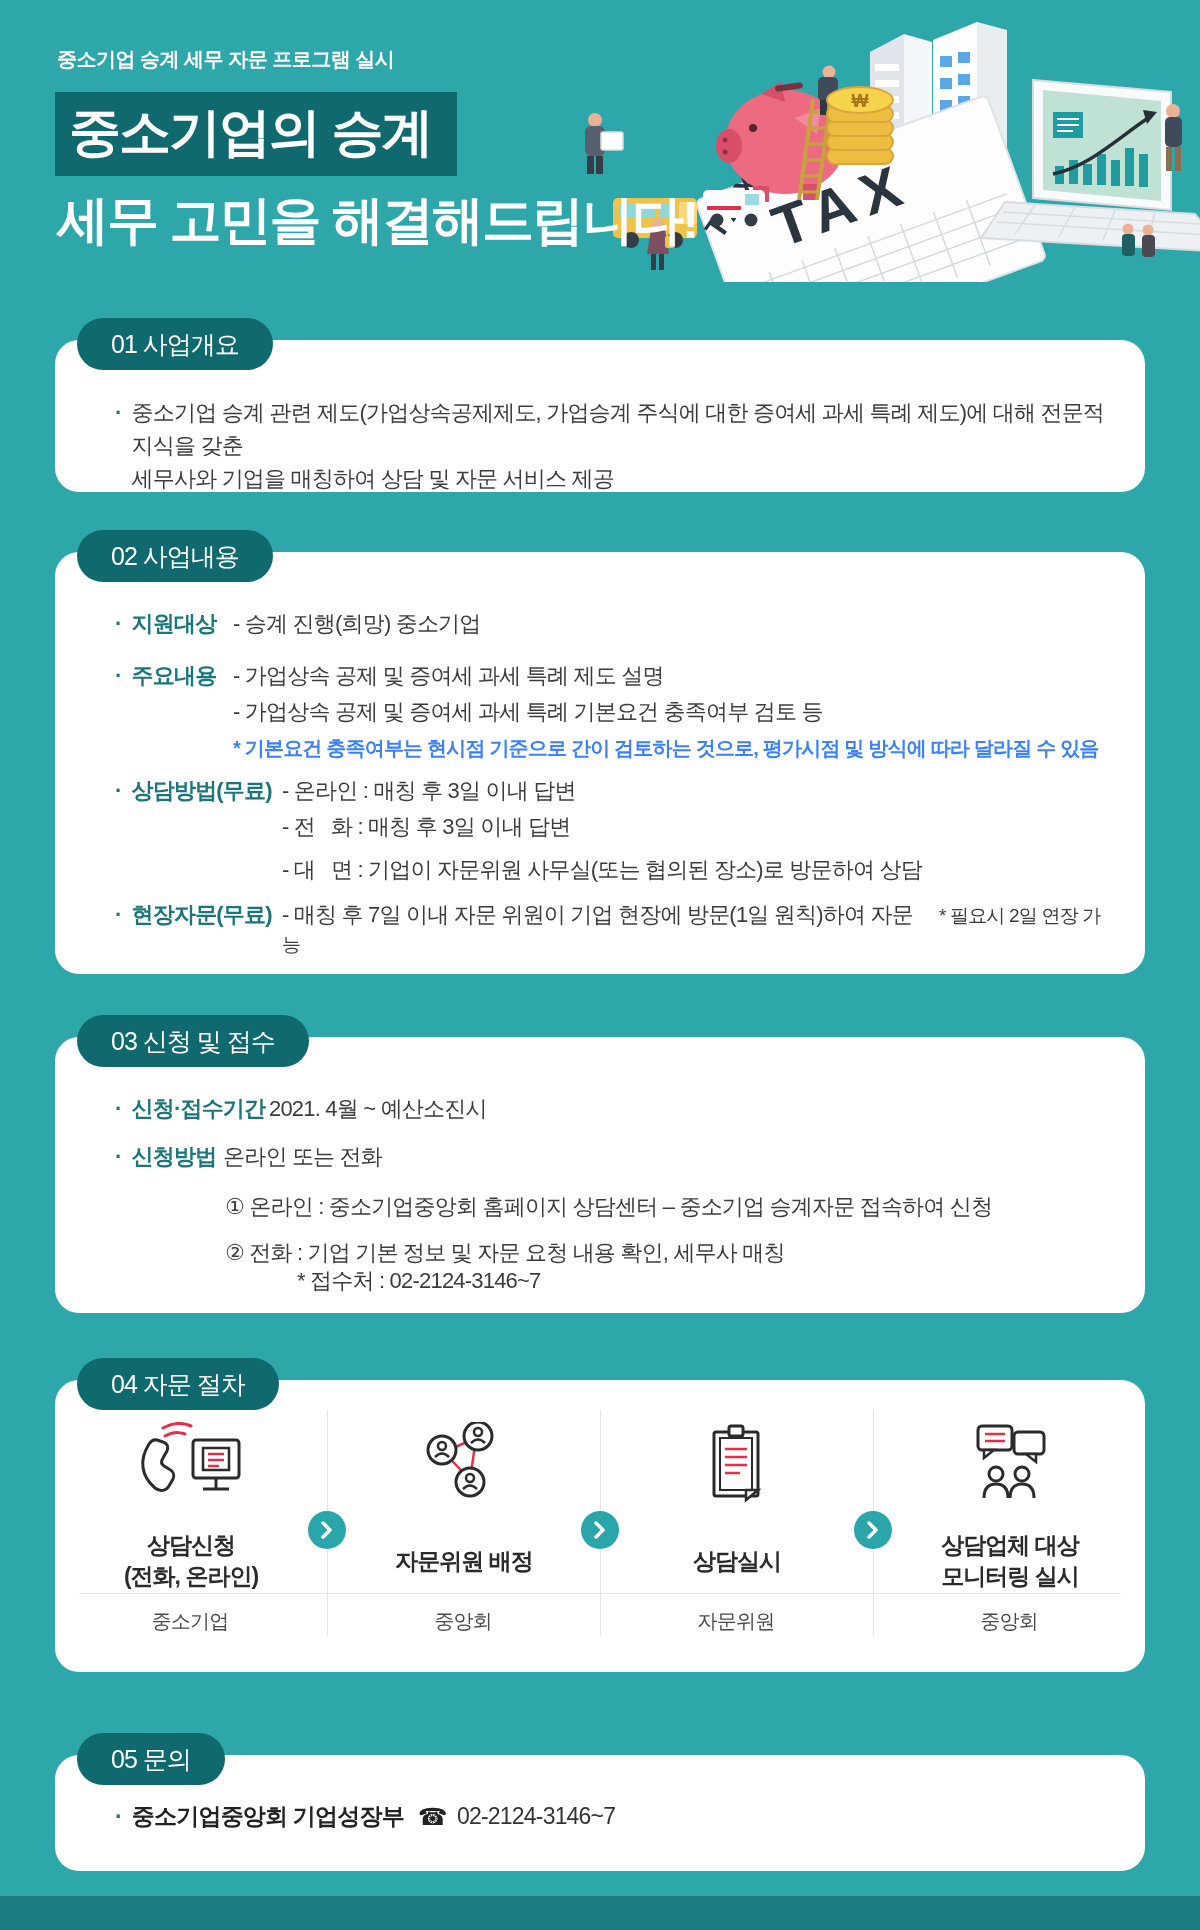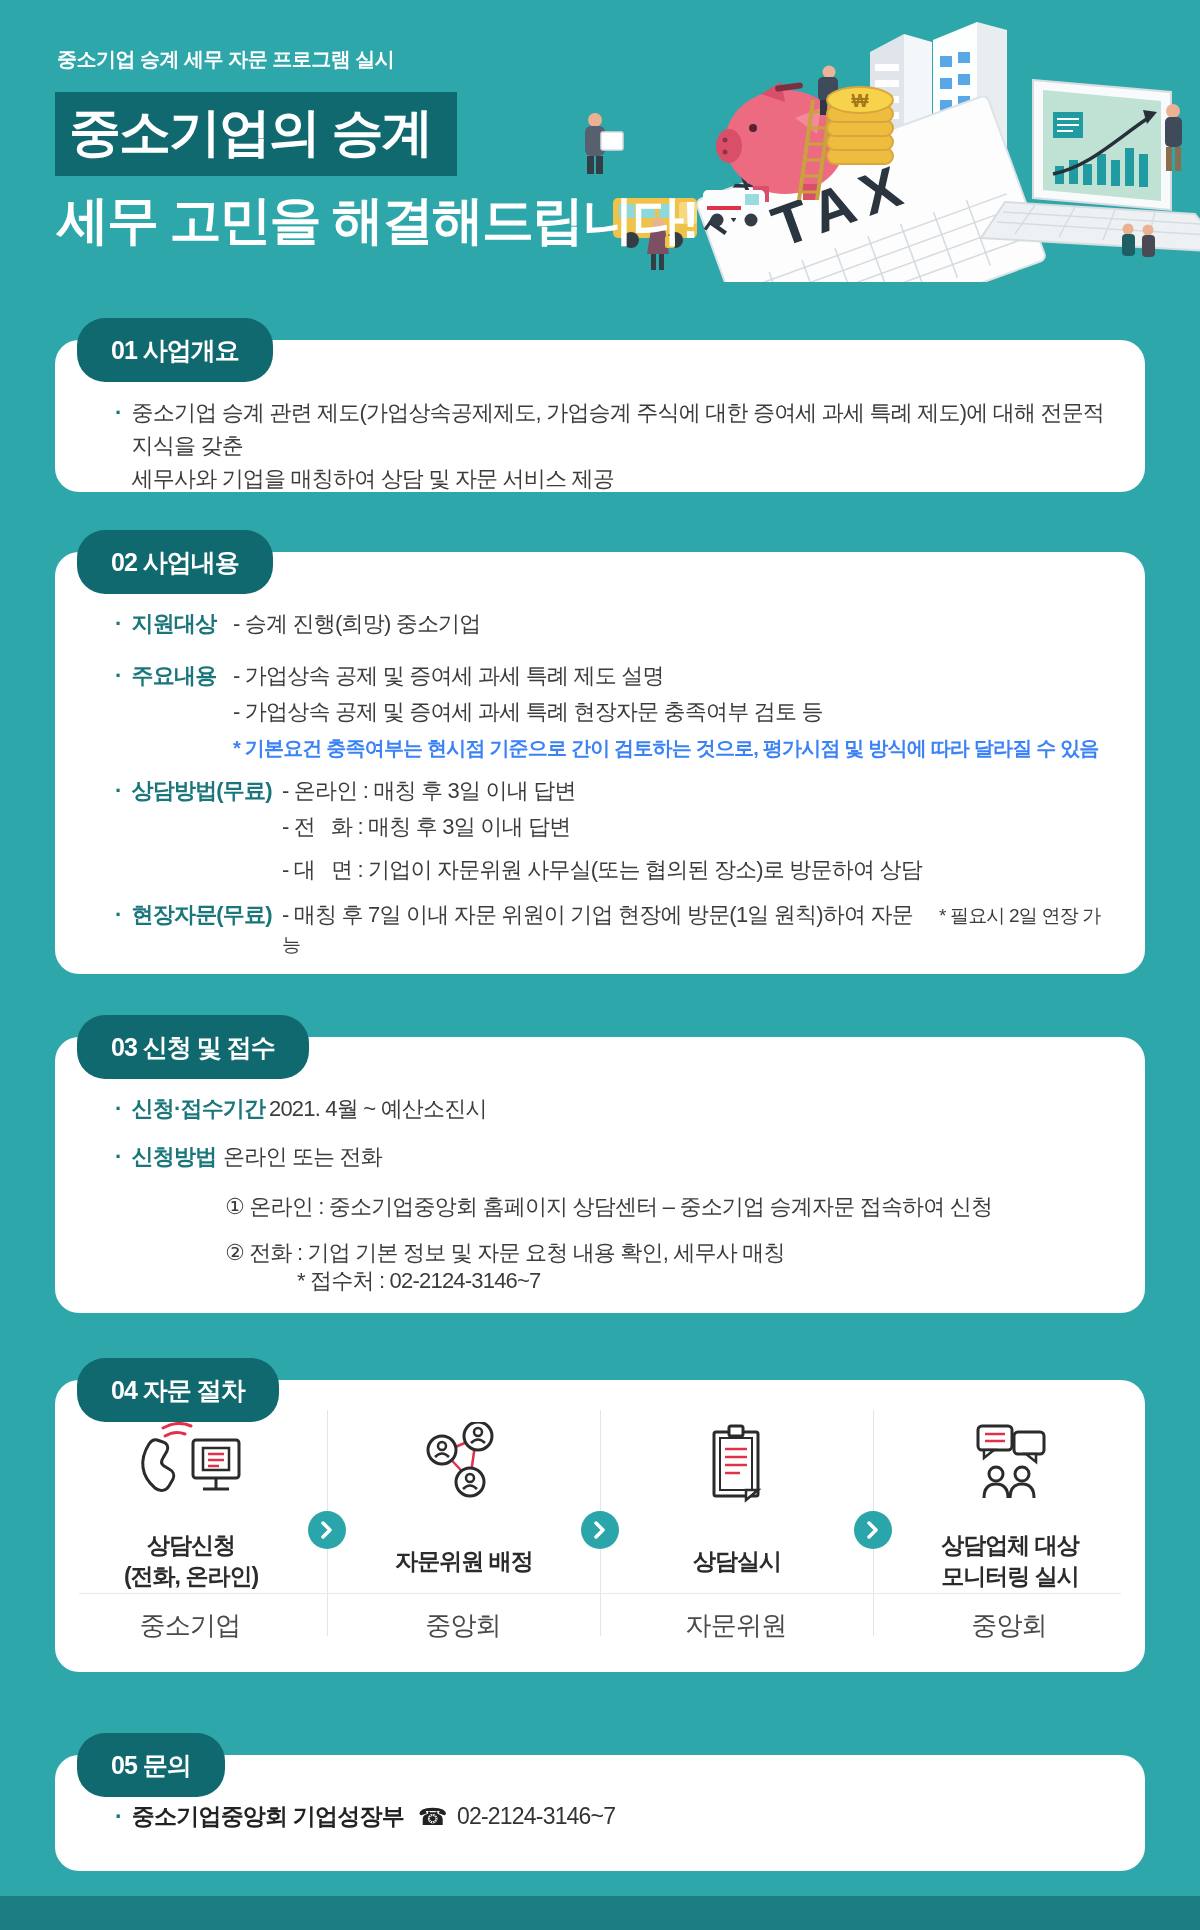--- a/index.html
+++ b/index.html
@@ -21,22 +21,22 @@
     padding:14px 26px 18px 14px;
   }
   .title-line2 {
     position:absolute; top:192px; left:57px; color:#fff;
     font-size:52px; font-weight:700; letter-spacing:-2px; line-height:1.1;
   }
   
   .section { position:absolute; left:55px; width:1090px; }
   .badge {
     position:absolute; top:0; left:22px; z-index:2;
-    background:#10696e; color:#fff; font-size:25px; font-weight:700;
-    letter-spacing:-1px; height:64px; padding:0 34px; border-radius:28px;
+    background:#10696e; color:#fff; font-size:25px; font-weight:400;
+    letter-spacing:-1px; height:52px; padding:0 34px; border-radius:28px;
     display:flex; align-items:center; white-space:nowrap;
   }
   .card {
     position:absolute; top:22px; left:0; right:0;
     background:#fff; border-radius:24px;
   }
   #s1 { top:318px; } #s1 .card { height:152px; }
   #s2 { top:530px; } #s2 .card { height:422px; }
   #s3 { top:1015px; } #s3 .card { height:276px; }
   #s4 { top:1358px; } #s4 .card { height:292px; }
@@ -72,21 +72,21 @@
   .vdiv { position:absolute; top:30px; height:226px; width:1px; background:#e3e6e8; }
   .vd1 { left:272px; } .vd2 { left:545px; } .vd3 { left:818px; }
   .hdiv { position:absolute; left:24px; right:24px; top:213px; height:1px; background:#e6e9eb; }
   .step { position:absolute; top:0; width:272px; height:100%; }
   .st1 { left:0; } .st2 { left:273px; } .st3 { left:546px; } .st4 { left:819px; }
   .icon-wrap { position:absolute; top:42px; left:0; right:0; display:flex; justify-content:center; }
   .titles { position:absolute; top:150px; left:0; right:0; text-align:center;
             font-size:23px; font-weight:800; color:#2b2b2b; letter-spacing:-1px; line-height:31px; }
   .titles.single { top:166px; }
   .actor { position:absolute; top:228px; left:0; right:12px; text-align:center;
-           font-size:26px; color:#4a4a4a; letter-spacing:-0.8px;margin-left:10px; }
+           font-size:20px; color:#4a4a4a; letter-spacing:-0.8px;margin-left:10px; }
   .chev {
     position:absolute; top:131px; width:38px; height:38px; border-radius:50%;
     background:#2aa6ab; display:flex; align-items:center; justify-content:center; z-index:3;
   }
   .ch1 { left:253px; } .ch2 { left:526px; } .ch3 { left:799px; }
   
   .s5-body { padding:46px 36px 0 60px; display:flex; align-items:center;
              font-size:23px; letter-spacing:-0.8px; color:#333; }
   .s5-org { font-weight:800; color:#222; }
   .s5-phone-icon { margin:0 10px 0 14px; font-size:24px; color:#222; }
@@ -299,21 +299,21 @@
             <span class="val-first">- 승계 진행(희망) 중소기업</span>
           </span>
         </div>
         <div class="row mb14">
           <span class="row-label lblcol-118">
             <span class="bullet">·</span>
             <span>주요내용</span>
           </span>
           <span class="row-val">
             <span class="val-first" style="display:block">- 가업상속 공제 및 증여세 과세 특례 제도 설명</span>
-            <span class="val-line" style="display:block">- 가업상속 공제 및 증여세 과세 특례 현장자문 충족여부 검토 등</span>
+            <span class="val-line" style="display:block">- 가업상속 공제 및 증여세 과세 특례 기본요건 충족여부 검토 등</span>
             <span class="red-note" style="display:block">* 기본요건 충족여부는 현시점 기준으로 간이 검토하는 것으로, 평가시점 및 방식에 따라 달라질 수 있음</span>
           </span>
         </div>
         <div class="row mb10">
           <span class="row-label lblcol-167">
             <span class="bullet">·</span>
             <span>상담방법(무료)</span>
           </span>
           <span class="row-val">
             <span class="val-first" style="display:block">- 온라인 : 매칭 후 3일 이내 답변</span>

